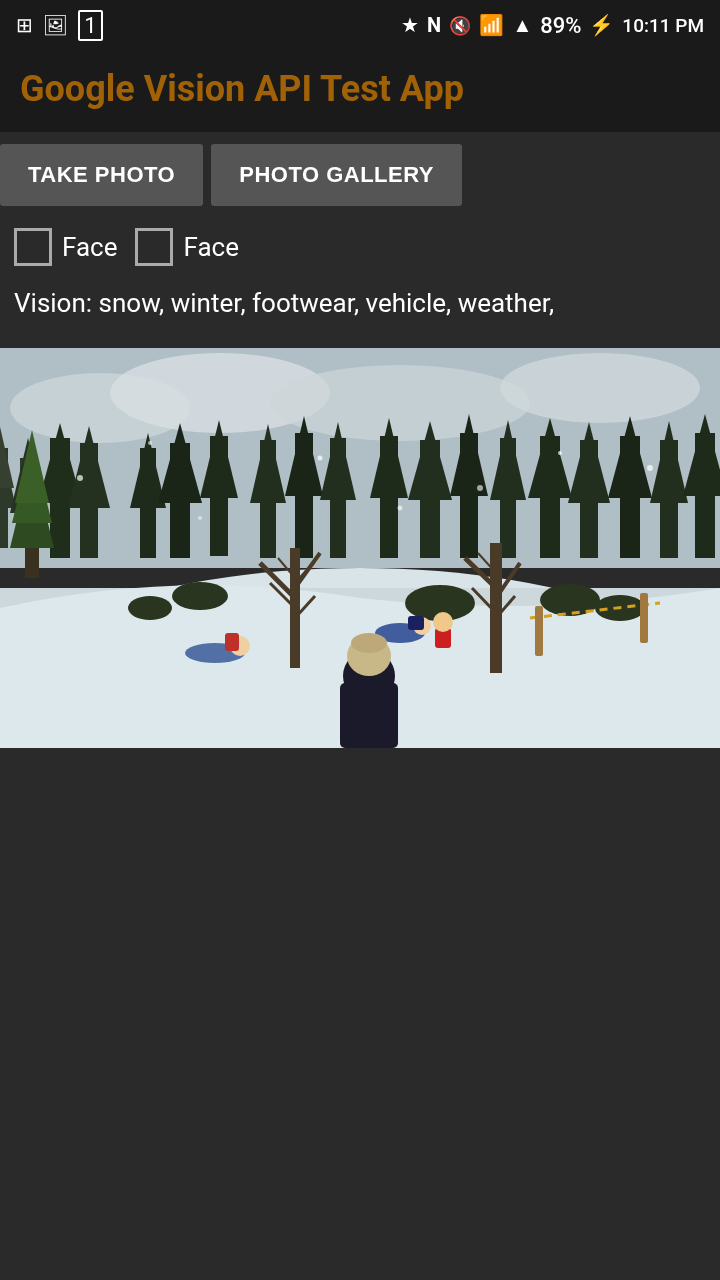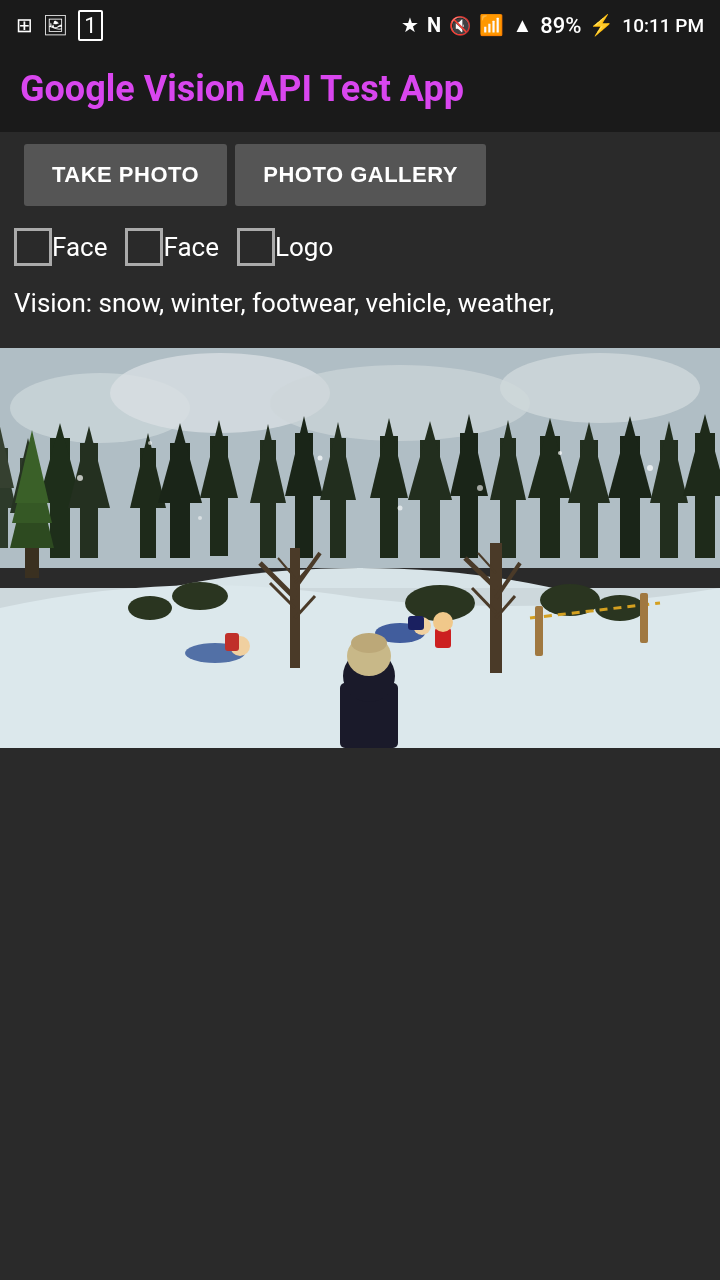--- a/index.html
+++ b/index.html
@@ -46,28 +46,28 @@
 
     
     .app-title {
       background-color: #1a1a1a;
       padding: 18px 20px 22px 20px;
     }
 
     .app-title h1 {
       font-size: 36px;
       font-weight: bold;
-      color: #d946ef;
+      color: #a16207;
     }
 
     
     .buttons-row {
       display: flex;
       gap: 8px;
-      padding: 12px 24px;
+      padding: 12px 0;
     }
 
     .btn-action {
       background-color: #555555;
       color: #ffffff;
       border: none;
       padding: 18px 28px;
       font-size: 22px;
       font-weight: bold;
       cursor: pointer;
@@ -80,21 +80,21 @@
       display: flex;
       align-items: center;
       padding: 10px 14px;
       gap: 0px;
       flex-wrap: wrap;
     }
 
     .checkbox-item {
       display: flex;
       align-items: center;
-      gap: 0;
+      gap: 10px;
       margin-right: 18px;
     }
 
     .checkbox-box {
       width: 38px;
       height: 38px;
       border: 3px solid #aaaaaa;
       background-color: transparent;
       display: flex;
       align-items: center;
@@ -186,24 +186,20 @@
     <span class="checkbox-label">Face</span>
   </div>
 
   <div class="checkbox-item">
     <div class="checkbox-box"></div>
     <span class="checkbox-label">Face</span>
   </div>
 
 
 
-  <div class="checkbox-item">
-    <div class="checkbox-box"></div>
-    <span class="checkbox-label">Logo</span>
-  </div>
 </div>
 
 <div class="labels-result">
   <span>Vision: snow, winter, footwear, vehicle, weather,</span>
 </div>
 
 <div class="photo-area">
   <svg class="snow-scene" viewBox="0 0 720 400" xmlns="http://www.w3.org/2000/svg">
 
     <rect x="0" y="0" width="720" height="220" fill="#b0bec5"></rect>

